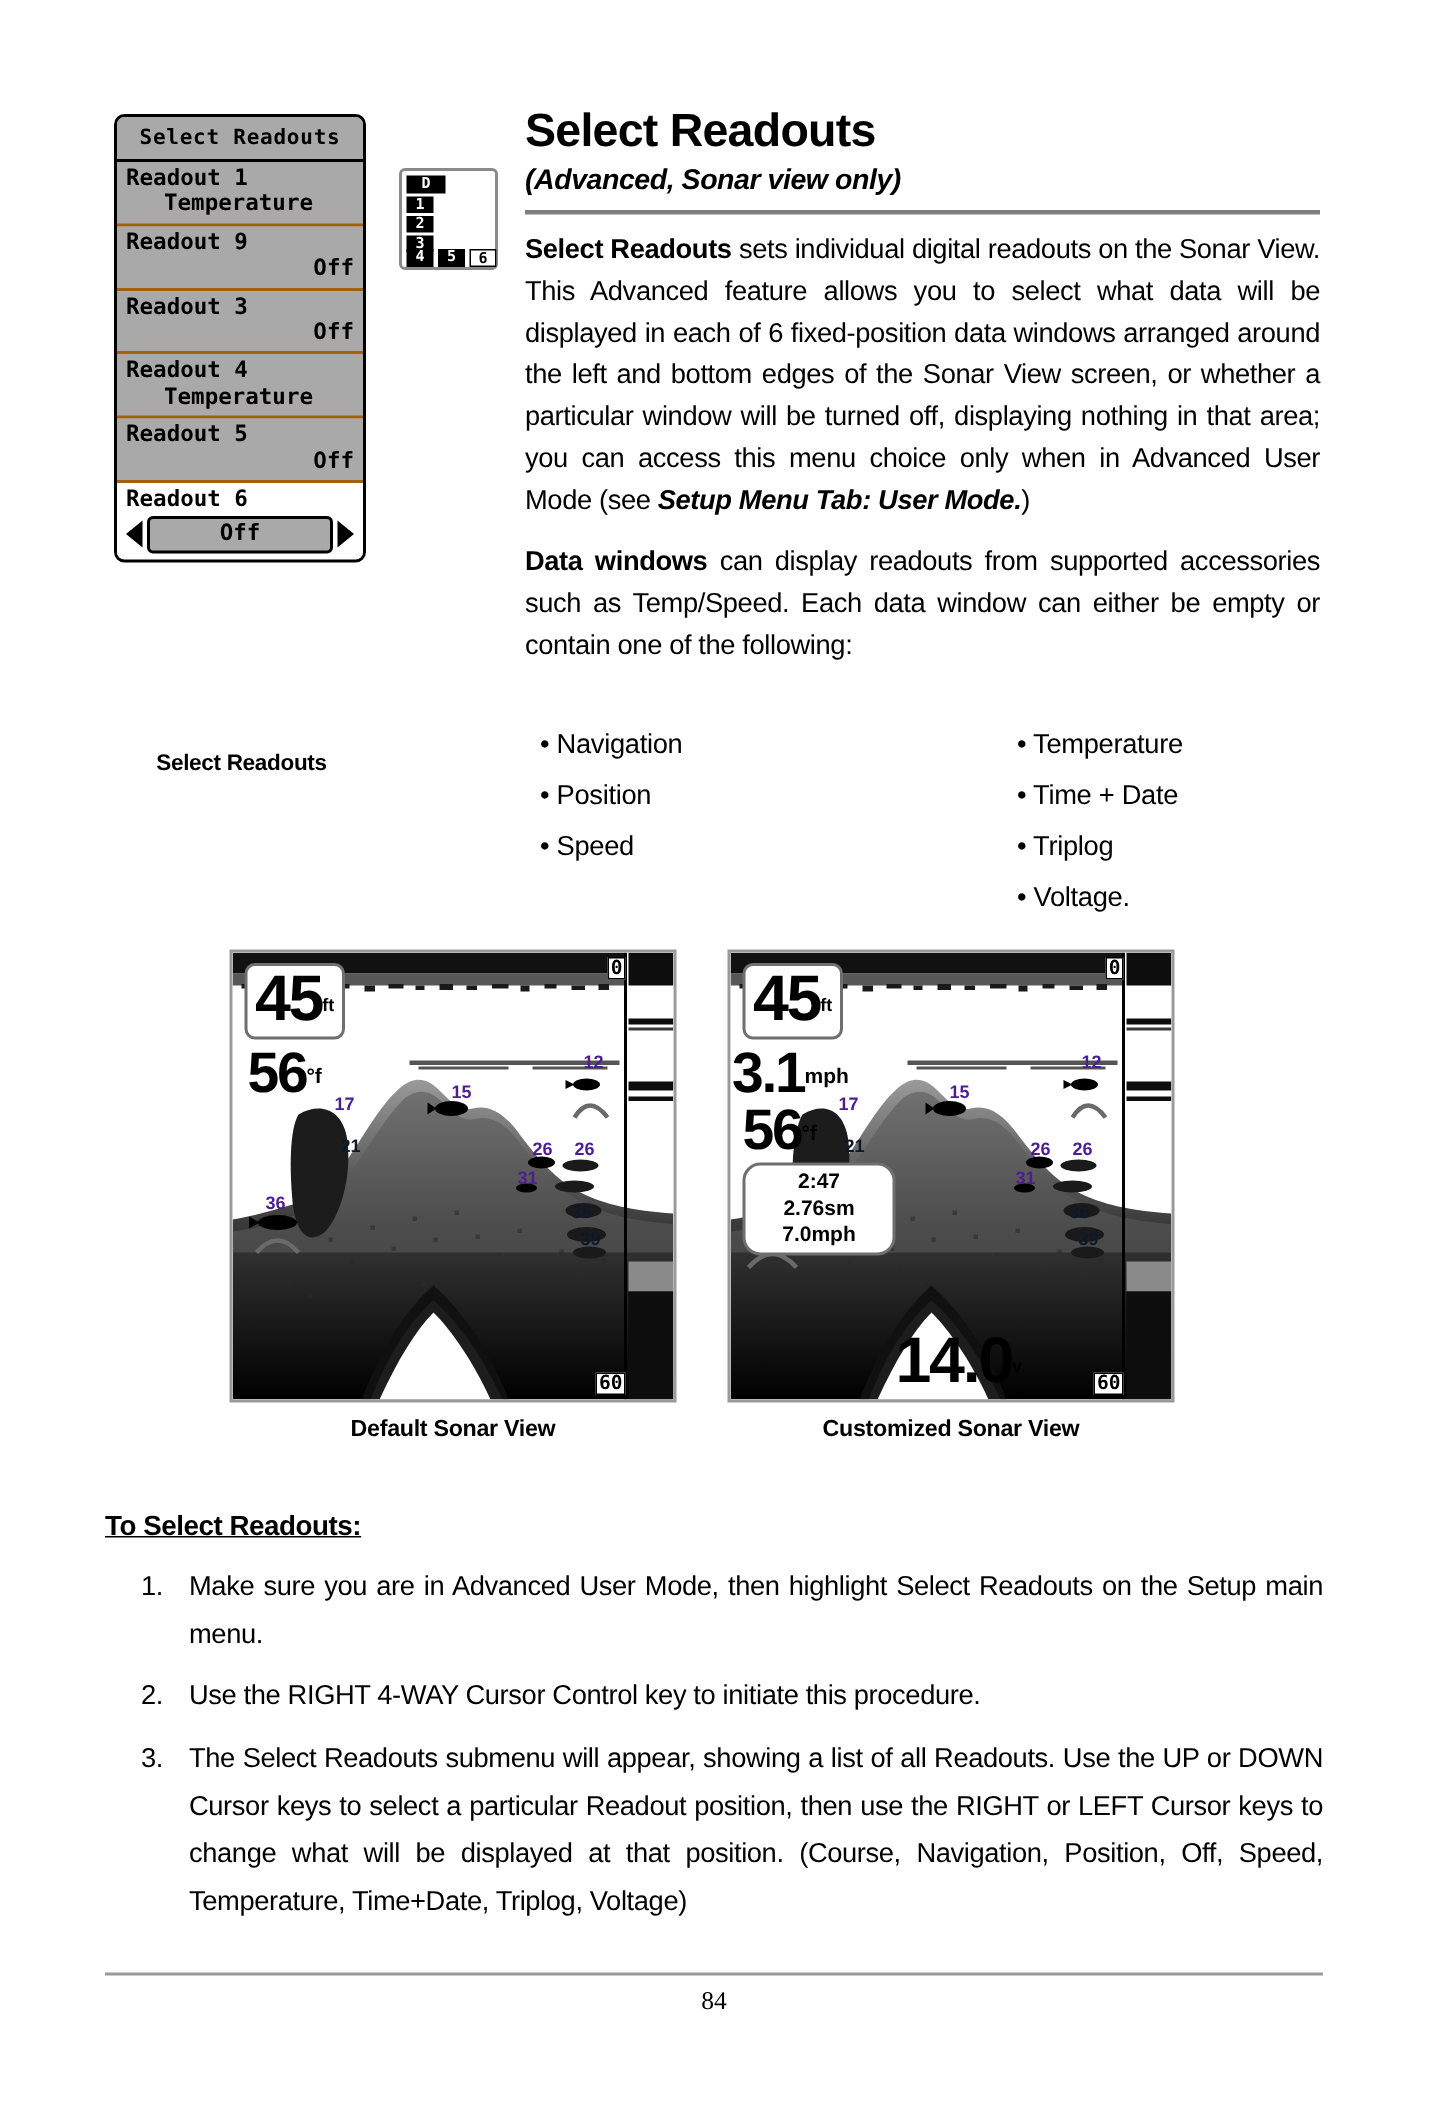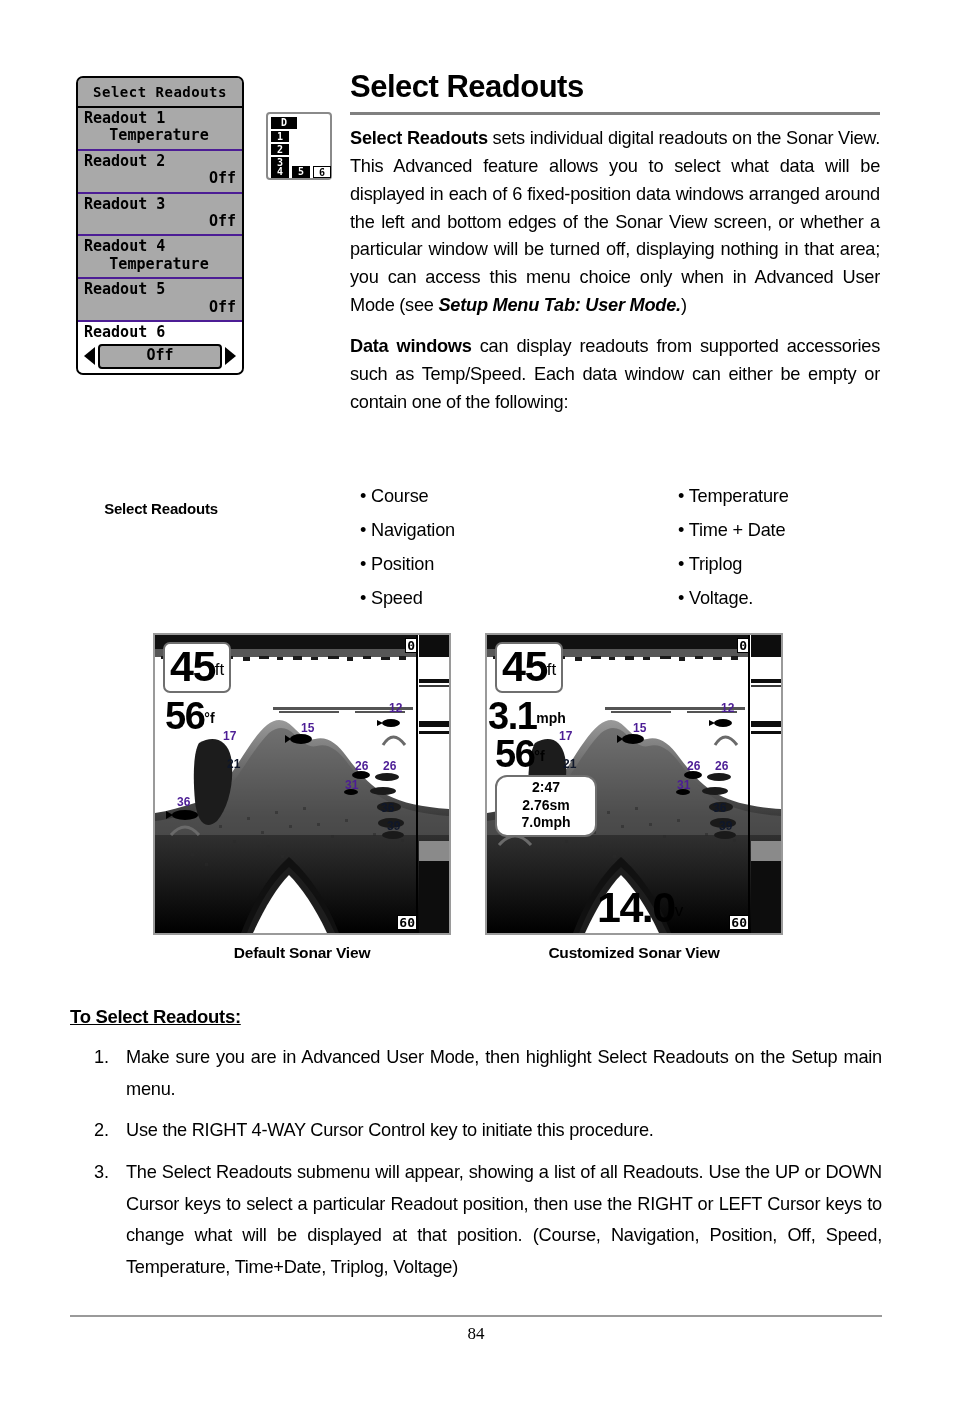--- a/index.html
+++ b/index.html
@@ -37,21 +37,21 @@
     font-weight: bold;
     font-size: 14px;
     letter-spacing: 0.5px;
     padding: 6px 0 6px 0;
     background: #a9a9a9;
     color: #000;
     border-bottom: 2px solid #000;
   }
   .lcd-row {
     background: #a9a9a9;
-    border-bottom: 2px solid #4c1d95;
+    border-bottom: 2px solid #a16207;
     padding: 2px 6px 4px 6px;
     font-family: "DejaVu Sans Mono", monospace;
     font-weight: bold;
     font-size: 15px;
     line-height: 1.16;
   }
   .lcd-row .lbl { display:block; text-align:left; }
   .lcd-row .val { display:block; text-align:right; }
   .lcd-row.center-val .val { text-align:center; padding-right: 2px;}
   .lcd-row.selected {
@@ -222,21 +222,21 @@
   }
   .ro-depth-box {
     background: #fff;
     border: 2.5px solid #6f6f6f;
     border-radius: 7px;
     padding: 1px 5px 3px 5px;
     display: inline-block;
   }
   .big-num { font-size: 43px; letter-spacing: -1.5px; }
   .mid-num { font-size: 38px; letter-spacing: -1.5px; }
-  .unit-sm { font-size: 17px; vertical-align: super; font-weight: normal; }
+  .unit-sm { font-size: 12px; vertical-align: super; font-weight: bold; }
   .unit-xs { font-size: 14px; vertical-align: super; font-weight: bold; }
   .triplog-box {
     background: #fff;
     border: 2.5px solid #6f6f6f;
     border-radius: 12px;
     padding: 2px 7px 3px 7px;
     font-size: 14px;
     line-height: 1.25;
     text-align: center;
     font-weight: bold;
@@ -326,21 +326,21 @@
 <div id="menu-figure">
   <div class="lcd-panel">
     <div class="lcd-title">Select Readouts</div>
 
     <div class="lcd-row center-val">
       <span class="lbl">Readout 1</span>
       <span class="val">Temperature</span>
     </div>
 
     <div class="lcd-row">
-      <span class="lbl">Readout 2</span>
+      <span class="lbl">Readout 9</span>
       <span class="val">Off</span>
     </div>
 
     <div class="lcd-row">
       <span class="lbl">Readout 3</span>
       <span class="val">Off</span>
     </div>
 
     <div class="lcd-row center-val">
       <span class="lbl">Readout 4</span>
@@ -370,30 +370,30 @@
   <div class="li-cell" id="li-1">1</div>
   <div class="li-cell" id="li-2">2</div>
   <div class="li-cell" id="li-3">3</div>
   <div class="li-cell" id="li-4">4</div>
   <div class="li-cell" id="li-5">5</div>
   <div class="li-cell inverted" id="li-6">6</div>
 </div>
 
 <div id="content-col">
   <h1 class="page-title">Select Readouts</h1>
+  <h2 class="page-subtitle">(Advanced, Sonar view only)</h2>
   <div class="rule"></div>
 
   <p class="body-para"><b>Select Readouts</b><span> sets individual digital readouts on the Sonar View. This Advanced feature allows you to select what data will be displayed in each of 6 fixed-position data windows arranged around the left and bottom edges of the Sonar View screen, or whether a particular window will be turned off, displaying nothing in that area; you can access this menu choice only when in Advanced User Mode (see </span><i class="bi">Setup Menu Tab: User Mode.</i><span>)</span></p>
 
   <p class="body-para"><b>Data windows</b><span> can display readouts from supported accessories such as Temp/Speed. Each data window can either be empty or contain one of the following:</span></p>
 </div>
 
 <div id="bullet-wrap">
   <div class="bullet-col c1">
-    <div class="bullet-item">• Course</div>
     <div class="bullet-item">• Navigation</div>
     <div class="bullet-item">• Position</div>
     <div class="bullet-item">• Speed</div>
   </div>
   <div class="bullet-col c2">
     <div class="bullet-item">• Temperature</div>
     <div class="bullet-item">• Time + Date</div>
     <div class="bullet-item">• Triplog</div>
     <div class="bullet-item">• Voltage.</div>
   </div>

